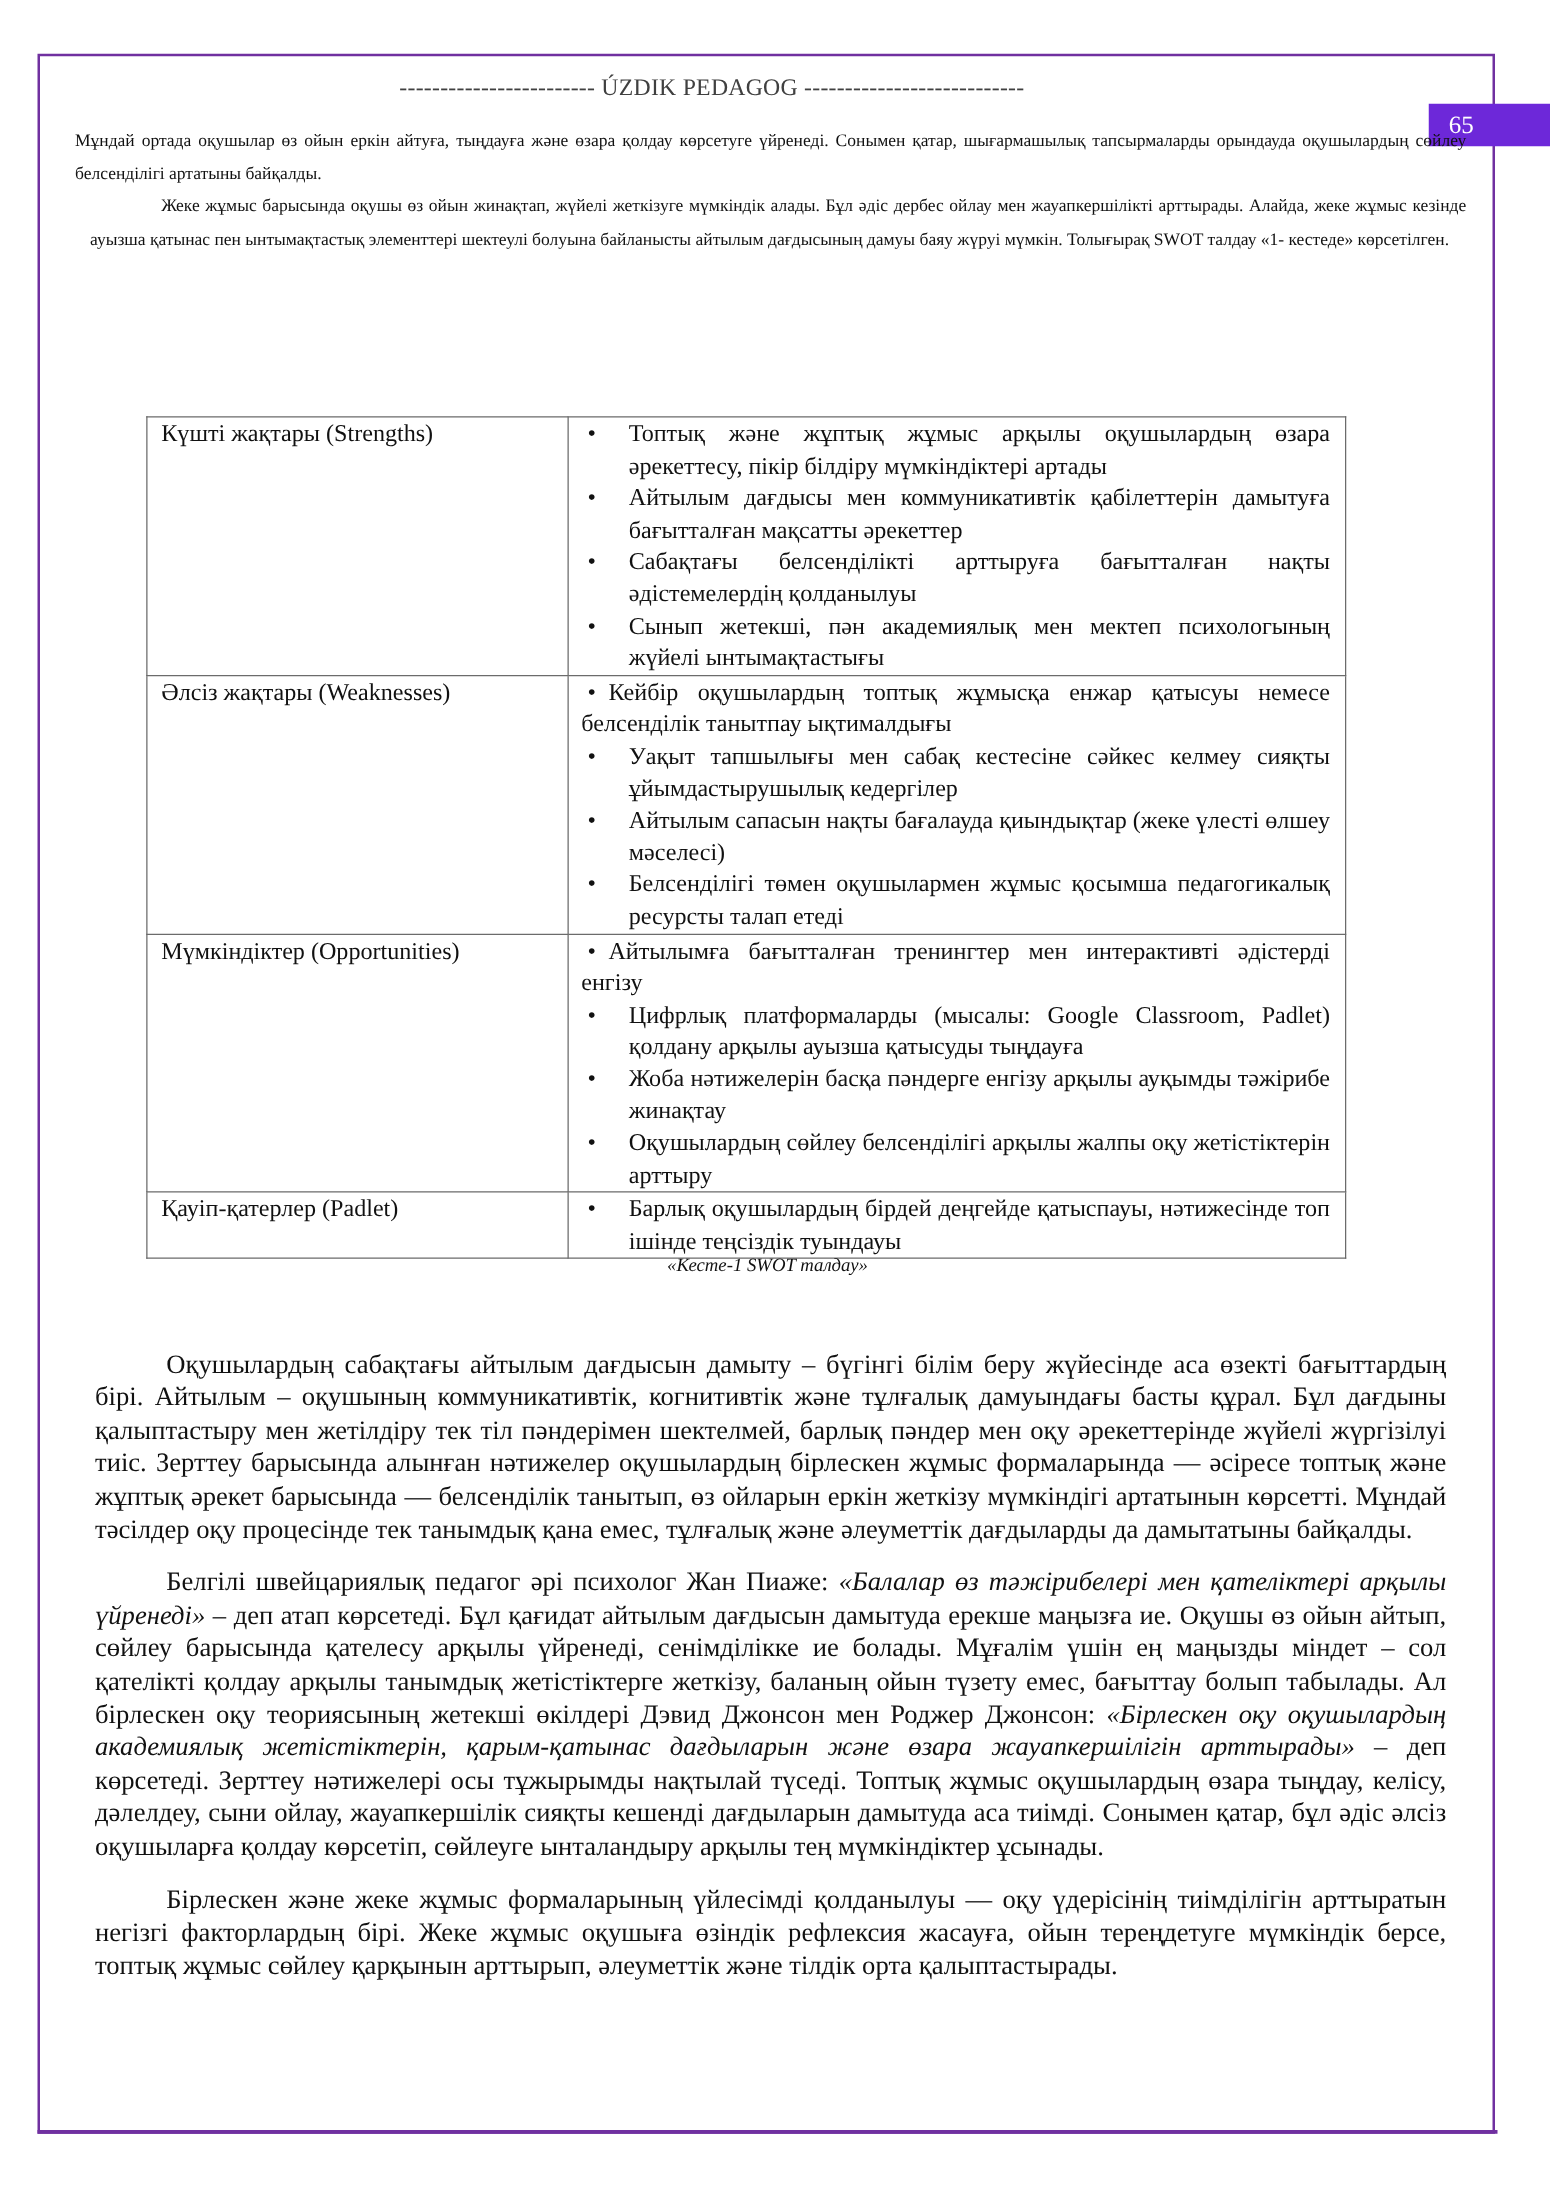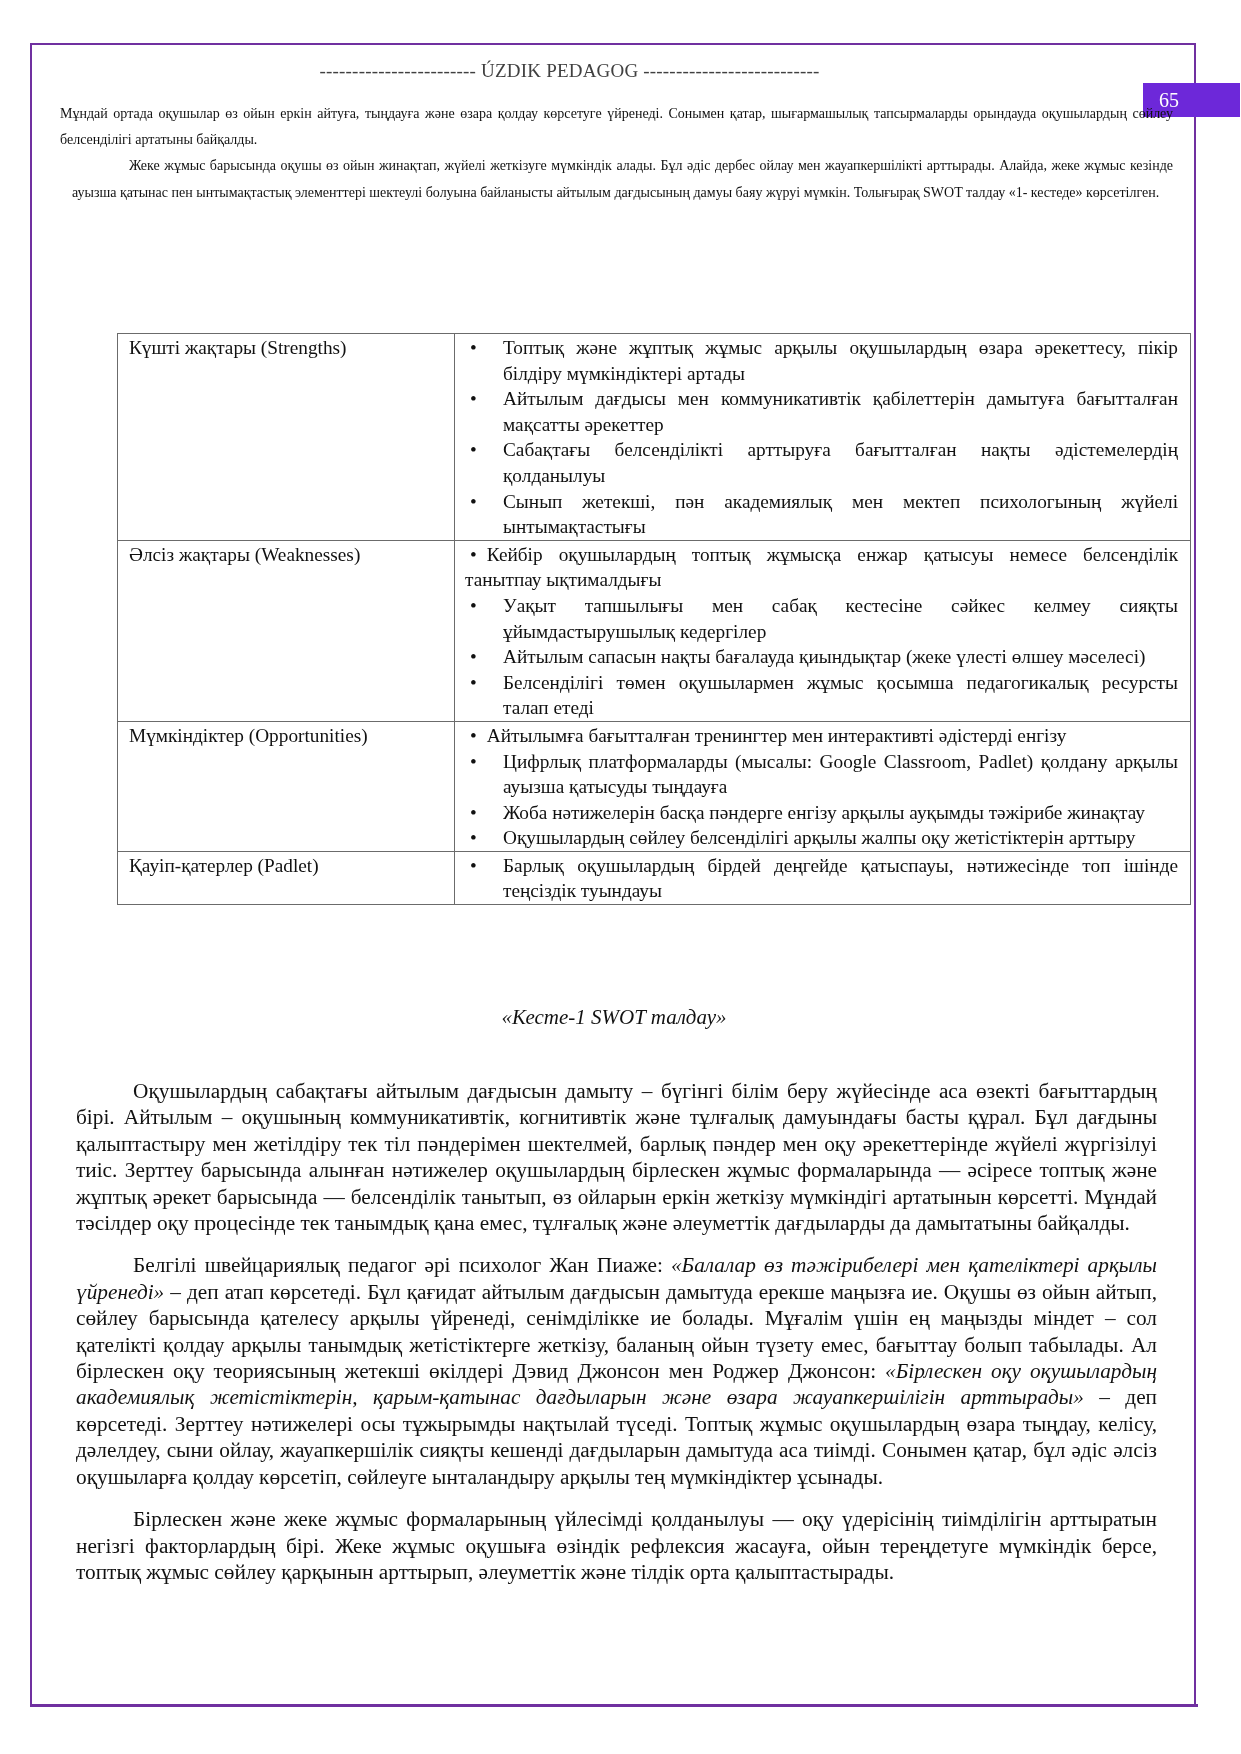--- a/index.html
+++ b/index.html
@@ -8,32 +8,32 @@
   .frame { position: absolute; left: 30px; top: 43px; width: 1166px; height: 1664px;
            border: 2px solid #7030a0; box-sizing: border-box; }
   .frame-bottom-shadow { position: absolute; left: 30px; top: 1704px; width: 1168px; height: 3px; background: #7030a0; }
   .header-line { position: absolute; left: 0; top: 60px; width: 1135px; text-align: center;
                  color: #404040; font-size: 19px; letter-spacing: 0.2px; padding-left: 4px; box-sizing: border-box; }
   .page-num { position: absolute; left: 1143px; top: 59px; width: 97px; height: 34px; background: #6d28d9;
               color: #fff; font-size: 20px; line-height: 34px; padding-left: 16px; box-sizing: border-box; margin-top: 24px; }
   .content { position: absolute; left: 60px; top: 101px; width: 1113px; font-size: 14px; line-height: 26.2px; }
   .content p { margin: 0; text-align: justify; }
   .content p.indent { text-indent: 57px; margin-left: 12px; }
-  .swot { position: absolute; left: 117px; top: 333px; width: 1074px; border-collapse: collapse;
+  .swot { position: absolute; left: 117px; top: 333px; width: 960px; border-collapse: collapse;
           font-size: 19.3px; line-height: 25.6px; }
   .swot td { border: 1.5px solid #6b6b6b; vertical-align: top; padding: 0 10px 0 10px; }
   .swot td.label { width: 315px; padding-left: 11px; padding-top: 1px; }
   .swot td.items { padding-left: 10px; padding-right: 12px; padding-top: 1px; }
   .swot ul { list-style: none; margin: 0; padding: 0; }
   .swot li { position: relative; padding-left: 38px; text-align: justify; }
   .swot li .bullet { position: absolute; left: 5px; top: 0; }
   .swot li.inline-first { padding-left: 0; }
   .swot li.inline-first .bullet { position: static; margin-left: 5px; margin-right: 10px; }
   .caption { position: absolute; left: 117px; width: 994px; top: 1005px; text-align: center;
-             font-style: italic; font-size: 21px; }
+             font-style: italic; font-size: 15px; }
   .body2 { position: absolute; left: 60px; top: 1062px; width: 1113px; font-size: 21.3px; line-height: 26.4px; }
   .body2 p { margin: 16px; text-align: justify; text-indent: 57px; }
   .body2 i { font-style: italic; }
 </style>
 </head>
 <body>
 
 <div class="frame"></div>
 <div class="frame-bottom-shadow"></div>
 

